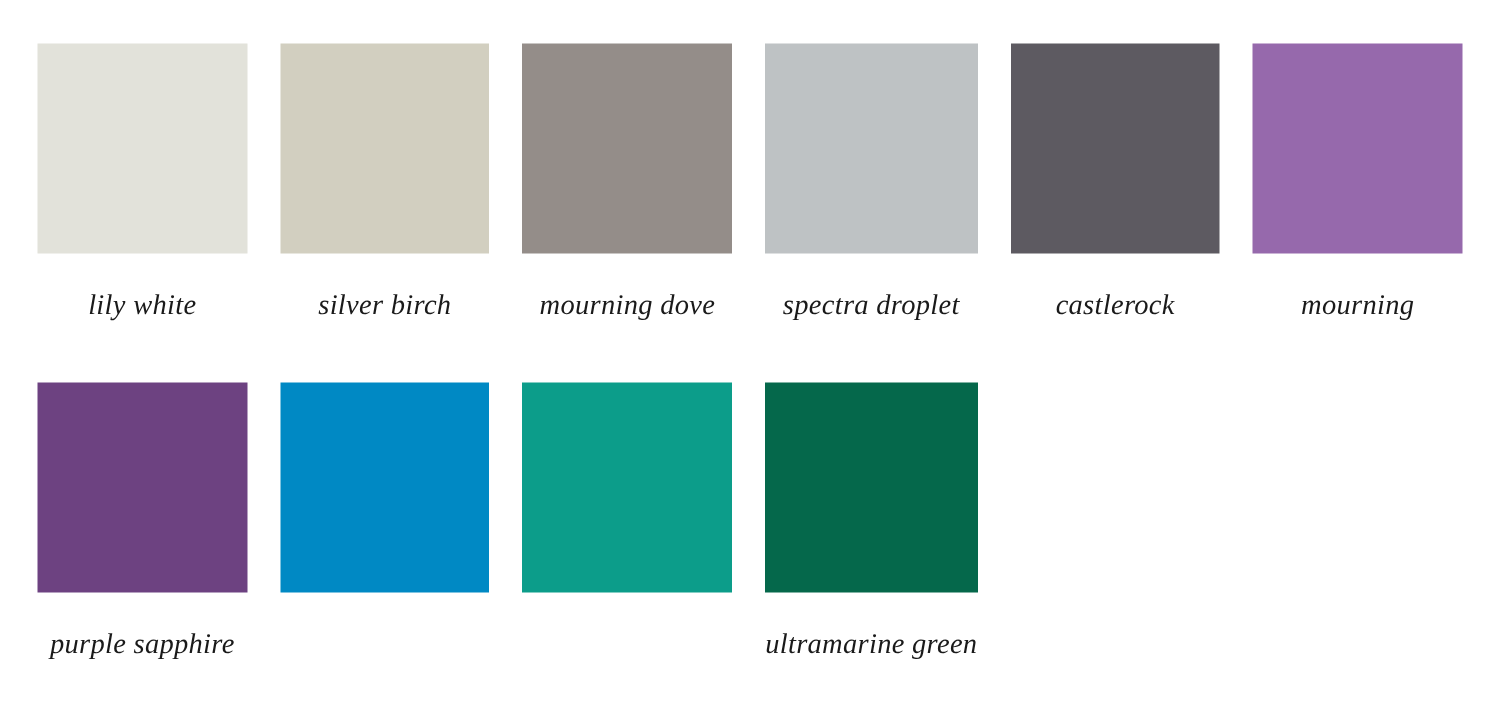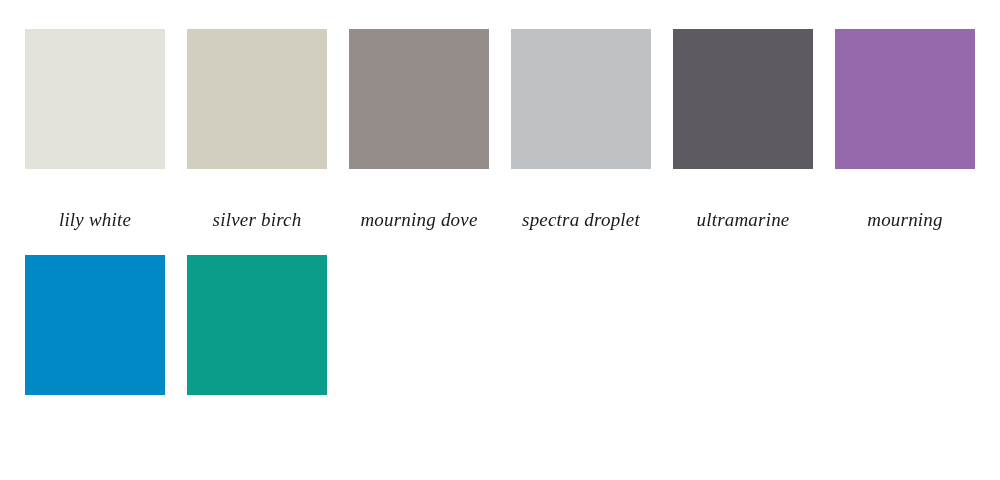--- a/index.html
+++ b/index.html
@@ -23,21 +23,20 @@
     display: grid;
     grid-template-columns: repeat(6, 1fr);
     grid-template-rows: repeat(2, 1fr);
     column-gap: 22px;
     row-gap: 0px;
   }
   .swatch-cell {
     display: flex;
     flex-direction: column;
     align-items: stretch;
-    gap: 16px;
   }
   .swatch-chip {
     width: 100%;
     height: 140px;
     flex: 0 0 140px;
     display: block;
   }
   .swatch-label {
     flex: 1 1 auto;
     display: flex;
@@ -67,25 +66,33 @@
     <div class="swatch-cell">
       <div class="swatch-chip" style="background-color: rgb(148, 141, 137);"></div>
       <div class="swatch-label">mourning dove</div>
     </div>
     <div class="swatch-cell">
       <div class="swatch-chip" style="background-color: rgb(190, 194, 196);"></div>
       <div class="swatch-label">spectra droplet</div>
     </div>
     <div class="swatch-cell">
       <div class="swatch-chip" style="background-color: rgb(93, 90, 97);"></div>
-      <div class="swatch-label">ultramarine</div>
+      <div class="swatch-label">castlerock</div>
     </div>
     <div class="swatch-cell">
       <div class="swatch-chip" style="background-color: rgb(150, 105, 172);"></div>
       <div class="swatch-label">mourning</div>
+    </div>
+    <div class="swatch-cell">
+      <div class="swatch-chip" style="background-color: rgb(109, 66, 129);"></div>
+      <div class="swatch-label">purple sapphire</div>
     </div>
     <div class="swatch-cell">
       <div class="swatch-chip" style="background-color: rgb(0, 137, 196);"></div>
     </div>
     <div class="swatch-cell">
       <div class="swatch-chip" style="background-color: rgb(12, 157, 138);"></div>
     </div>
+    <div class="swatch-cell">
+      <div class="swatch-chip" style="background-color: rgb(5, 104, 75);"></div>
+      <div class="swatch-label">ultramarine green</div>
+    </div>
   </div>
 
 </body></html>

